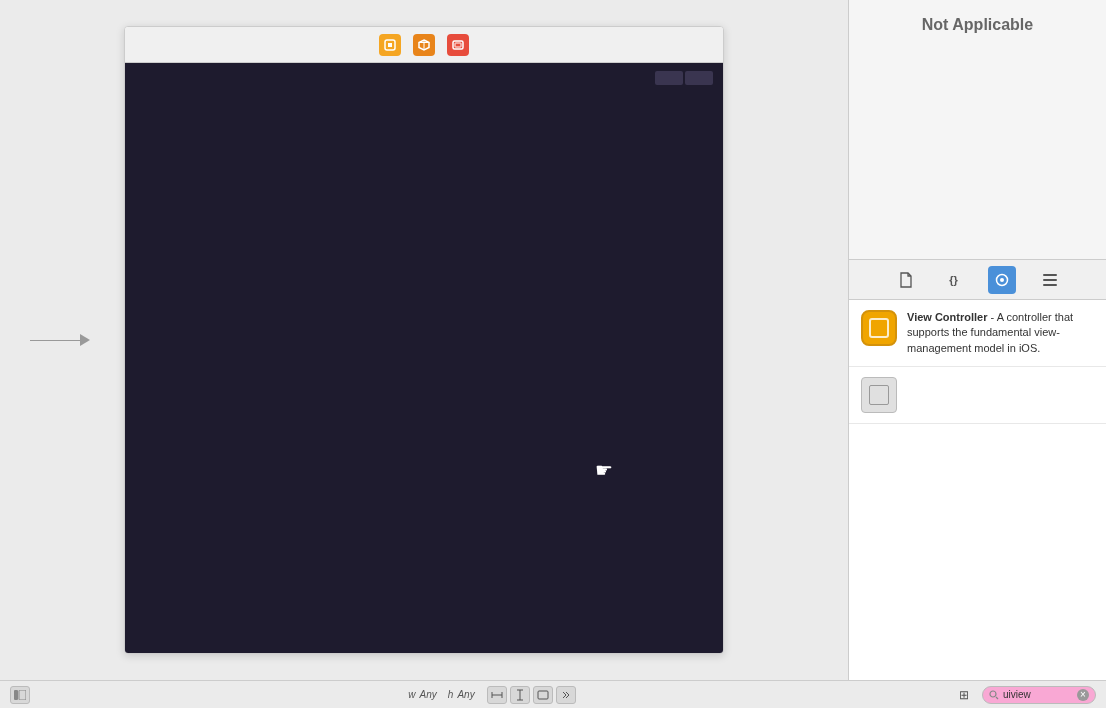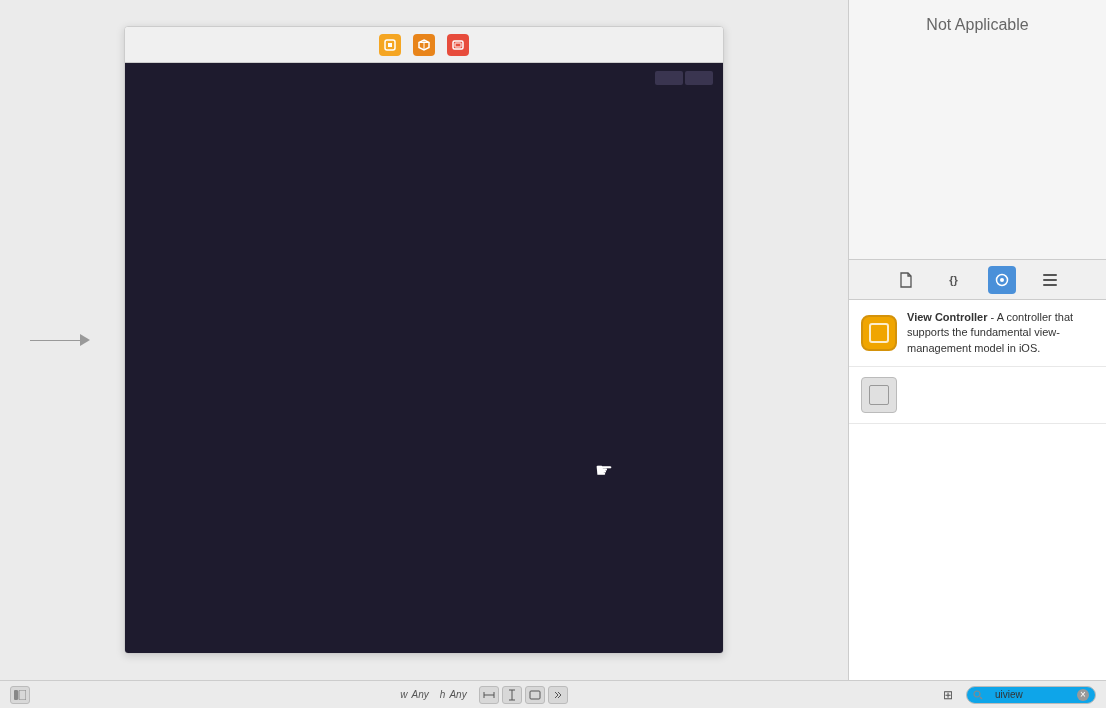--- a/index.html
+++ b/index.html
@@ -135,21 +135,21 @@
       border-bottom: 1px solid #ccc;
       display: flex;
       align-items: flex-start;
       justify-content: center;
       padding-top: 16px;
     }
 
     .not-applicable-text {
       color: #666;
       font-size: 16px;
-      font-weight: 400;
+      font-weight: 700;
     }
 
     .inspector-tabs {
       height: 40px;
       background: #f0f0f0;
       border-bottom: 1px solid #ccc;
       display: flex;
       align-items: center;
       justify-content: center;
       gap: 20px;
@@ -174,21 +174,21 @@
     }
 
     .inspector-list {
       flex: 1;
       overflow-y: auto;
       background: #fff;
     }
 
     .inspector-item {
       display: flex;
-      align-items: center;
+      align-items: flex-start;
       padding: 10px 12px;
       border-bottom: 1px solid #e8e8e8;
       gap: 10px;
     }
 
     .item-icon {
       width: 36px;
       height: 36px;
       border-radius: 8px;
       background: #f0a500;
@@ -288,26 +288,26 @@
       align-items: center;
       justify-content: center;
       font-size: 12px;
       cursor: pointer;
       color: #555;
     }
 
     .search-box {
       display: flex;
       align-items: center;
-      background: #0ea5e9;
+      background: #f9a8d4;
       border: 1px solid #bbb;
       border-radius: 10px;
       padding: 0 6px;
       height: 18px;
-      gap: 12px;
+      gap: 4px;
     }
 
     .search-input {
       border: none;
       background: transparent;
       font-size: 10px;
       width: 70px;
       outline: none;
       color: #333;
     }

